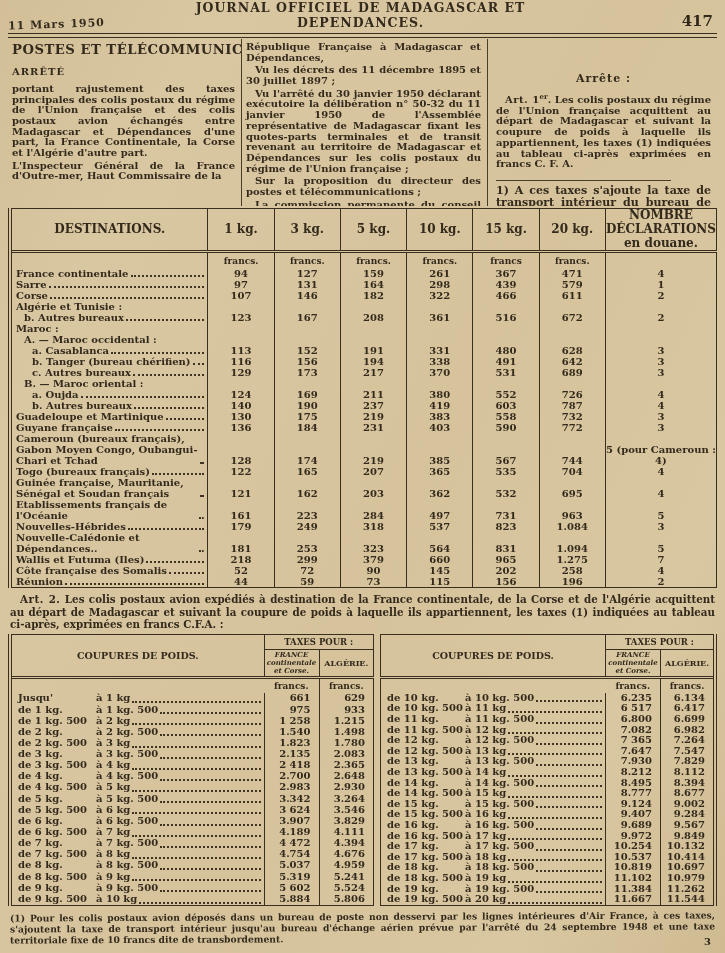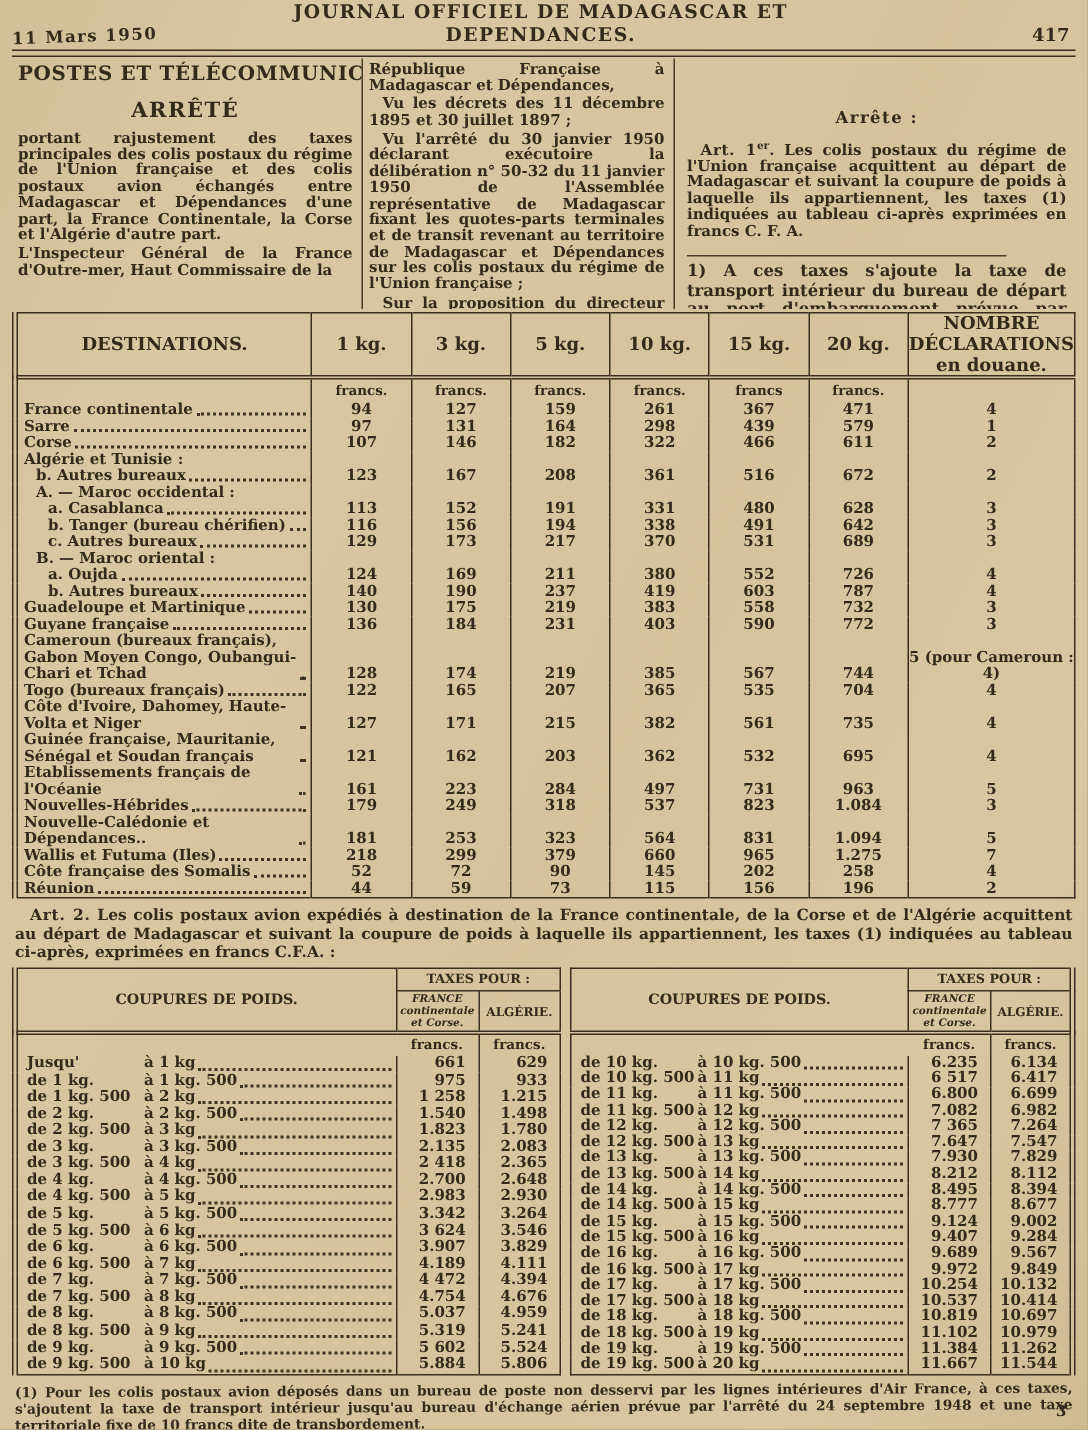--- a/index.html
+++ b/index.html
@@ -11,30 +11,30 @@
     font-family:"DejaVu Serif","Liberation Serif",serif;
     color:#332a1c;
     overflow:hidden;
     box-sizing:border-box;
     padding:6px 8px 0 8px;
   }
   
   .masthead{display:flex;align-items:flex-end;height:24px;font-weight:bold;}
   .mh-date{width:140px;font-size:11px;transform:rotate(-2deg);letter-spacing:1px;}
   .mh-title{flex:1;text-align:center;font-size:12.5px;letter-spacing:1px;}
-  .mh-page{width:140px;text-align:right;font-size:12px;padding-right:4px;}
+  .mh-page{width:140px;text-align:right;font-size:15px;padding-right:4px;}
   .rule2{height:3px;border-top:1.5px solid #3a2f1e;border-bottom:1px solid #3a2f1e;margin-top:3px;}
   
   .topcols{display:flex;height:167px;margin-top:1px;font-size:10px;line-height:1.07;font-weight:bold;}
   .col{box-sizing:border-box;padding:3px 6px 0 4px;text-align:justify;overflow:hidden;}
   .colL{width:233px;}
-  .colM{width:209px;border-left:1px solid #4a3d27;border-right:1px solid #4a3d27;}
+  .colM{width:247px;border-left:1px solid #4a3d27;border-right:1px solid #4a3d27;}
   .colR{flex:1;padding-left:8px;margin-top:30px;}
   .colL .sect-title{font-size:13.2px;text-align:left;letter-spacing:.5px;margin:1px 0 10px 0;white-space:nowrap;}
-  .colL .arrete{text-align:center;font-size:14px;letter-spacing:1px;margin:0 0 6px 0;}
+  .colL .arrete{text-align:left;font-size:10px;letter-spacing:1px;margin:0 0 6px 0;}
   .colL p, .colM p, .colR p{margin:0 0 2px 0;}
   .colM p.ind, .colR p.ind{text-indent:9px;}
   .colR .arrete-h{text-align:center;font-size:11px;margin:1px 0 8px 0;letter-spacing:1px;}
   .sc{letter-spacing:.5px;}
   .fn-rule{border:none;border-top:1px solid #4a3d27;margin:10px 40px 4px 0;}
   .fn{font-size:11px;line-height:1.12;}
   sup{font-size:7px;}
   .insp{margin-top:8px;}
   
   table{border-collapse:collapse;}
@@ -220,20 +220,34 @@
           </td>
           <td class="val">123</td>
           <td class="val">167</td>
           <td class="val">208</td>
           <td class="val">361</td>
           <td class="val">516</td>
           <td class="val">672</td>
           <td class="val last">2</td>
         </tr>
         <tr>
+          <td class="dest">
+            <div class="lblwrap">
+              <span class="txt">Maroc :</span>
+            </div>
+          </td>
+          <td class="val"></td>
+          <td class="val"></td>
+          <td class="val"></td>
+          <td class="val"></td>
+          <td class="val"></td>
+          <td class="val"></td>
+          <td class="val last"></td>
+        </tr>
+        <tr>
           <td class="dest ind1">
             <div class="lblwrap">
               <span class="txt">A. — Maroc occidental :</span>
             </div>
           </td>
           <td class="val"></td>
           <td class="val"></td>
           <td class="val"></td>
           <td class="val"></td>
           <td class="val"></td>
@@ -380,35 +394,20 @@
               <span class="txt">Togo (bureaux français)</span>
               <span class="dots"></span>
             </div>
           </td>
           <td class="val">122</td>
           <td class="val">165</td>
           <td class="val">207</td>
           <td class="val">365</td>
           <td class="val">535</td>
           <td class="val">704</td>
-          <td class="val last">4</td>
-        </tr>
-        <tr>
-          <td class="dest">
-            <div class="lblwrap">
-              <span class="txt">Côte d'Ivoire, Dahomey, Haute-Volta et Niger</span>
-              <span class="dots"></span>
-            </div>
-          </td>
-          <td class="val">127</td>
-          <td class="val">171</td>
-          <td class="val">215</td>
-          <td class="val">382</td>
-          <td class="val">561</td>
-          <td class="val">735</td>
           <td class="val last">4</td>
         </tr>
         <tr>
           <td class="dest">
             <div class="lblwrap">
               <span class="txt">Guinée française, Mauritanie, Sénégal et Soudan français</span>
               <span class="dots"></span>
             </div>
           </td>
           <td class="val">121</td>

